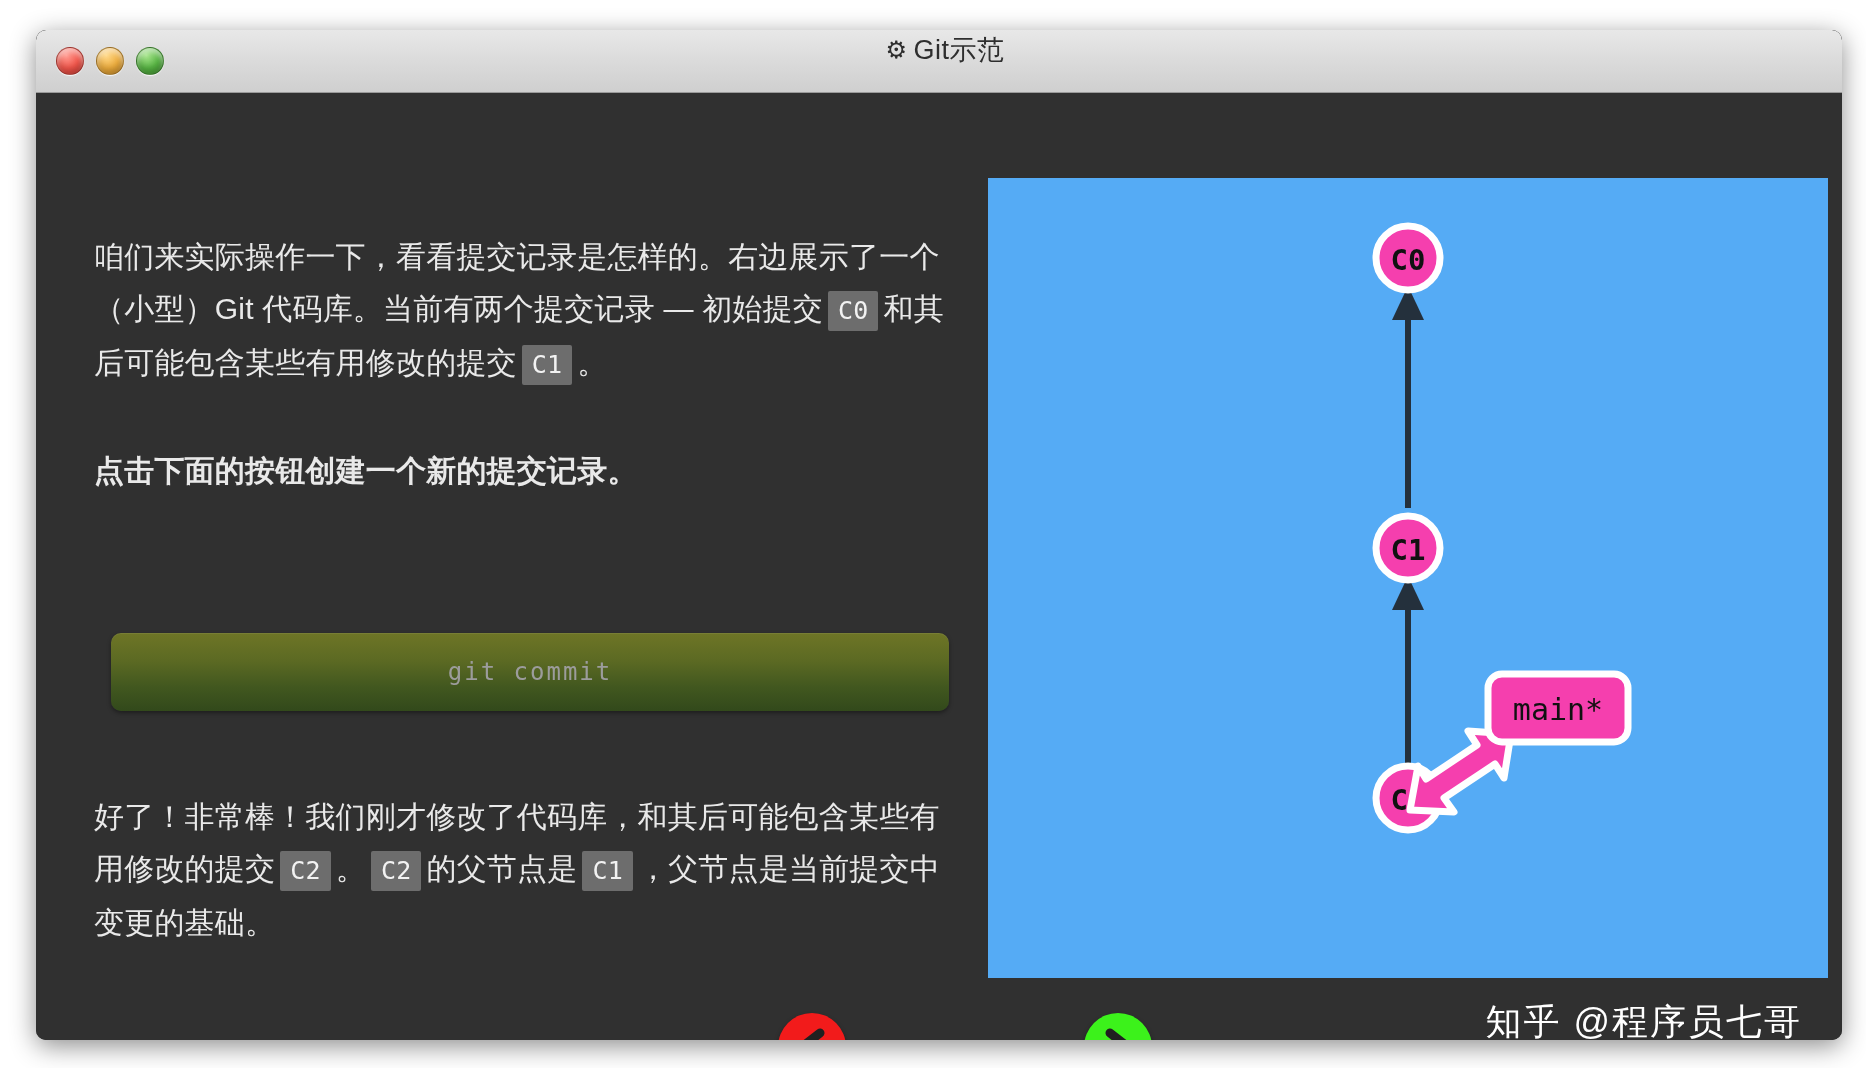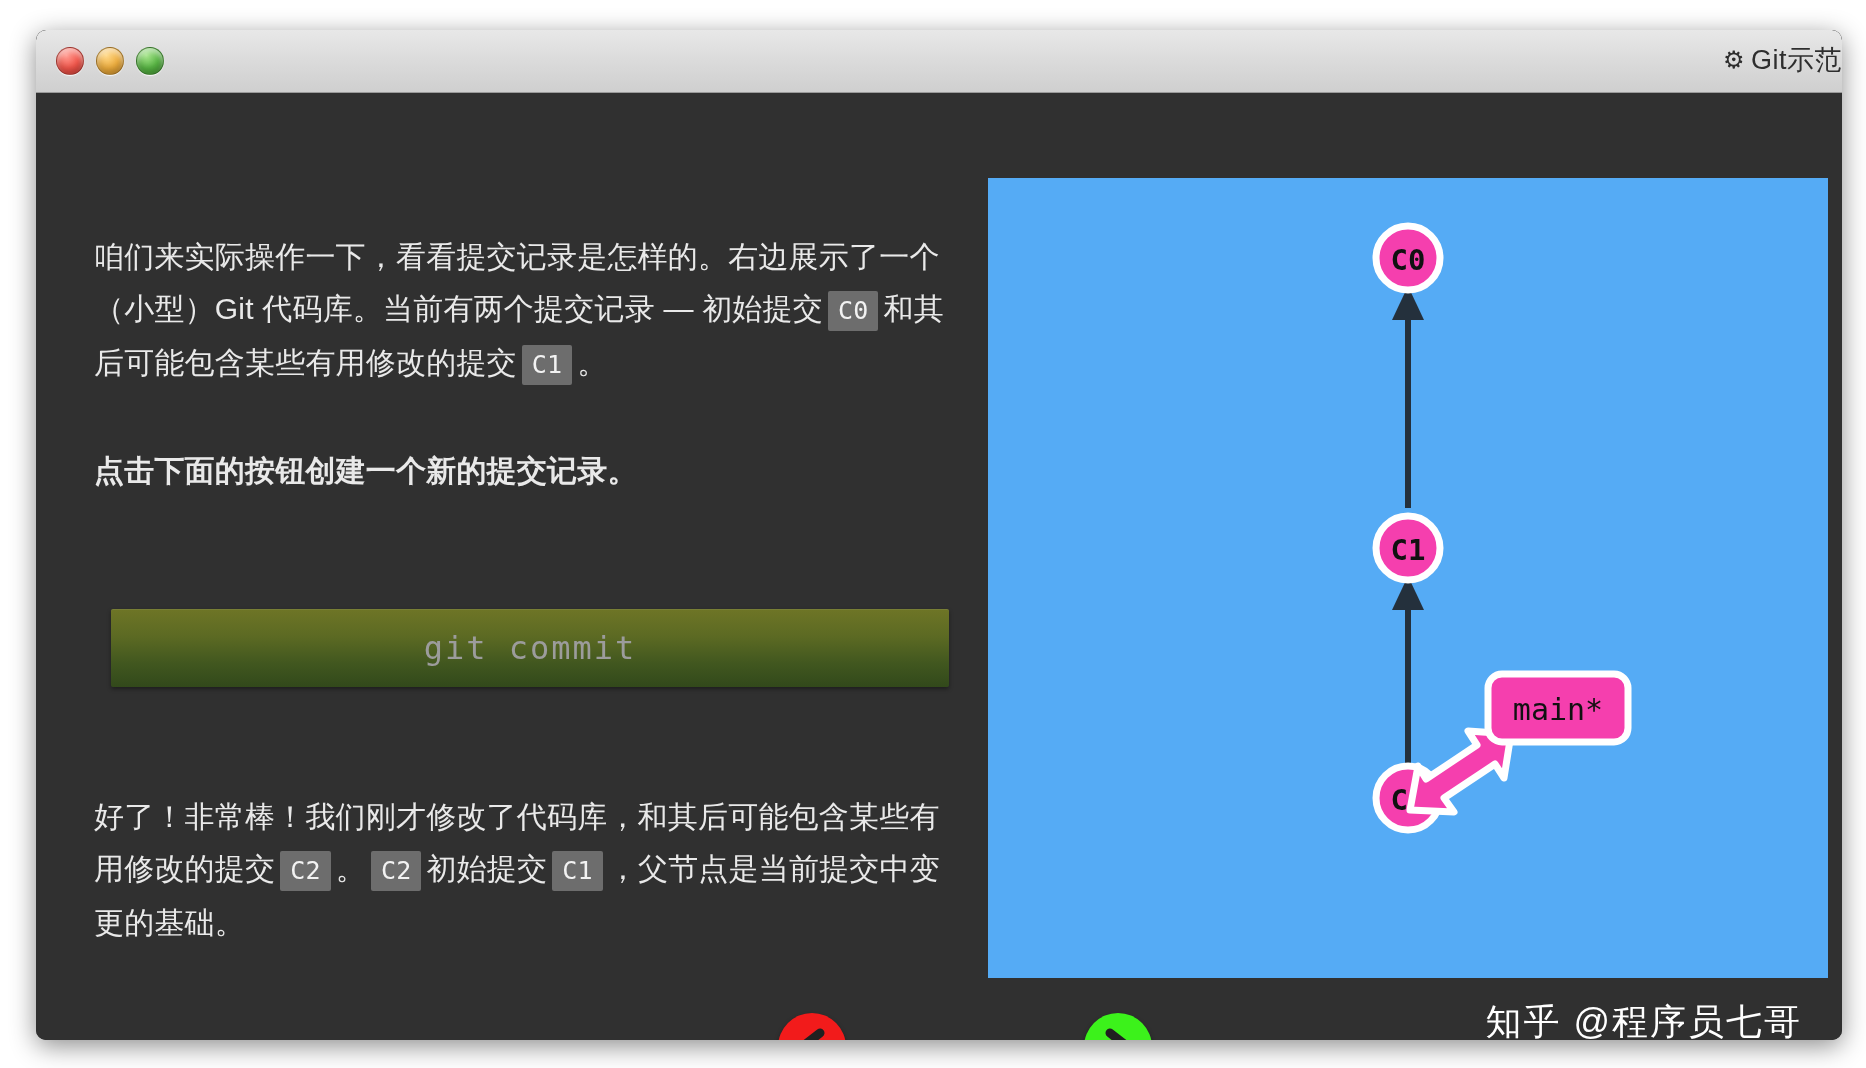--- a/index.html
+++ b/index.html
@@ -53,22 +53,22 @@
                 0 1px 1px rgba(255,255,255,0.85);
   }
   .tl.close  { background: radial-gradient(circle at 36% 28%, #ff9d93 0%, #f2574c 52%, #c3352c 100%); }
   .tl.min    { background: radial-gradient(circle at 36% 28%, #ffd98a 0%, #edad3e 52%, #bf8221 100%); }
   .tl.max    { background: radial-gradient(circle at 36% 28%, #a8e58e 0%, #58b544 52%, #3a8a2b 100%); }
 
   #title-text {
     position: absolute;
     left: 12px; right: 0; top: 0;
     height: 62px;
-    line-height: 61px;
-    text-align: right;
+    line-height: 40px;
+    text-align: center;
     font-size: 27px;
     color: #2e2e2e;
     letter-spacing: 0.5px;
     user-select: none;
   }
   #title-text .gear {
     font-size: 24px;
     margin-right: 6px;
     position: relative;
     top: -1px;
@@ -113,29 +113,29 @@
     padding: 5px 10px 6px 10px;
     border-radius: 2px;
     margin: 0 5px;
     white-space: nowrap;
   }
 
   
   #commit-button {
     position: absolute;
     left: 75px;
-    top: 516px;
+    top: 540px;
     width: 838px;
     height: 78px;
     border: none;
-    border-radius: 2px;
+    border-radius: 10px;
     background: linear-gradient(to bottom, #6e7526 0%, #5c6a23 35%, #41571f 70%, #32491b 100%);
     color: #9c9c9c;
     font-family: "DejaVu Sans Mono", "Liberation Mono", monospace;
-    font-size: 32px;
+    font-size: 24px;
     letter-spacing: 2px;
     cursor: pointer;
     box-shadow: 0 2px 4px rgba(0,0,0,0.4), inset 0 1px 0 rgba(255,255,255,0.07);
   }
 
   
   #viz {
     position: absolute;
     left: 952px;
     top: 85px;
@@ -194,21 +194,21 @@
 
       <div class="para" id="para1">
         <span>咱们来实际操作一下，看看提交记录是怎样的。右边展示了一个（小型）Git 代码库。当前有两个提交记录 — 初始提交</span><code class="chip">C0</code><span>和其后可能包含某些有用修改的提交</span><code class="chip">C1</code><span>。</span>
       </div>
 
       <div class="para" id="para2">点击下面的按钮创建一个新的提交记录。</div>
 
       <button id="commit-button">git commit</button>
 
       <div class="para" id="para3">
-        <span>好了！非常棒！我们刚才修改了代码库，和其后可能包含某些有用修改的提交</span><code class="chip">C2</code><span>。</span><code class="chip">C2</code><span>初始提交</span><code class="chip">C1</code><span>，父节点是当前提交中变更的基础。</span>
+        <span>好了！非常棒！我们刚才修改了代码库，和其后可能包含某些有用修改的提交</span><code class="chip">C2</code><span>。</span><code class="chip">C2</code><span>的父节点是</span><code class="chip">C1</code><span>，父节点是当前提交中变更的基础。</span>
       </div>
     </div>
 
     <div id="viz">
       <svg width="840" height="800" viewBox="0 0 840 800">
 
         <g>
           <line x1="420" y1="330" x2="420" y2="135" stroke="#24303c" stroke-width="6"></line>
           <polygon points="420,108 404,142 436,142" fill="#24303c"></polygon>
         </g>

